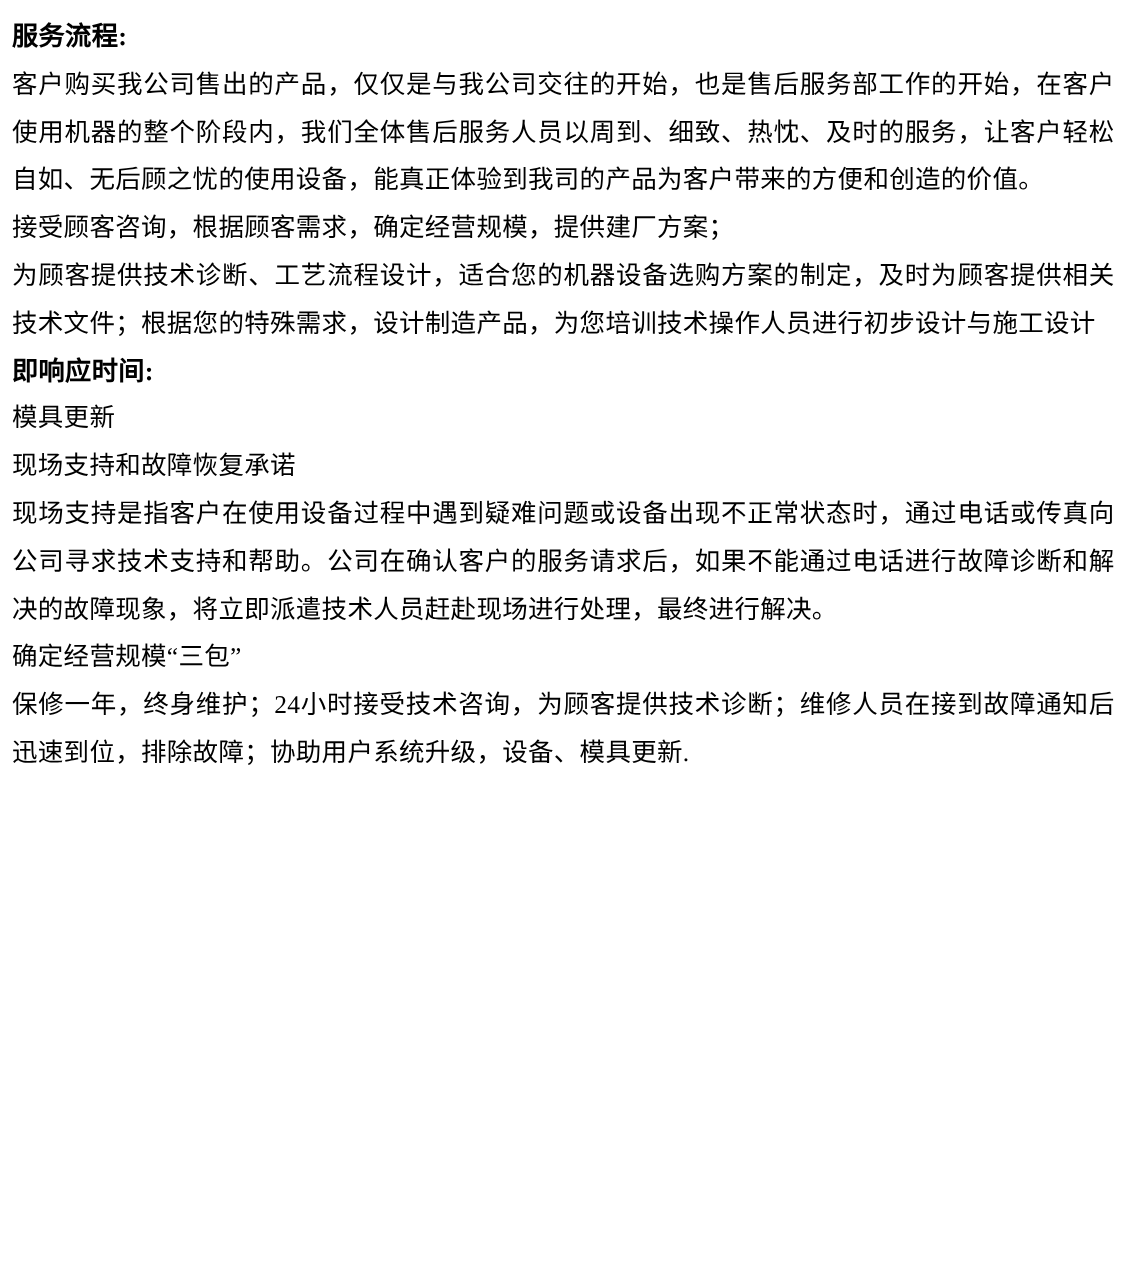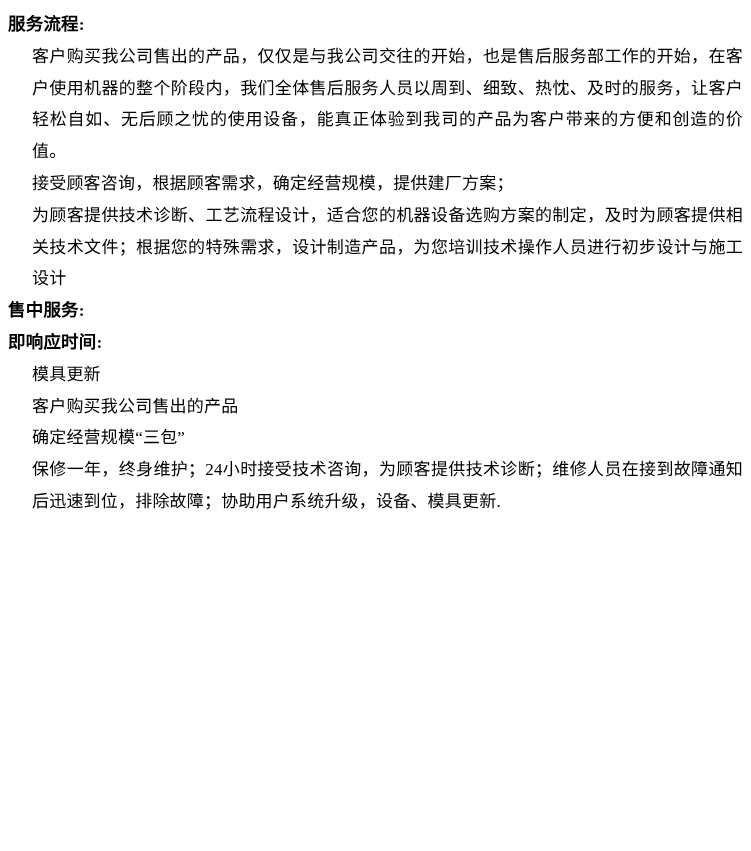--- a/index.html
+++ b/index.html
@@ -25,35 +25,34 @@
   }
   .heading {
     font-size: 17.5px;
     font-weight: 700;
     line-height: 31.8px;
     text-align: center;
     font-family: "Liberation Serif", "DejaVu Serif", serif;
   }
   .para {
     line-height: 31.8px;
-    margin-left: 24px;
   }
 </style>
 </head>
 <body>
 
 <div class="doc">
 
   <h2 class="heading">服务流程:</h2>
   <p class="para">客户购买我公司售出的产品，仅仅是与我公司交往的开始，也是售后服务部工作的开始，在客户使用机器的整个阶段内，我们全体售后服务人员以周到、细致、热忱、及时的服务，让客户轻松自如、无后顾之忧的使用设备，能真正体验到我司的产品为客户带来的方便和创造的价值。</p>
 
   <p class="para">接受顾客咨询，根据顾客需求，确定经营规模，提供建厂方案；</p>
   <p class="para">为顾客提供技术诊断、工艺流程设计，适合您的机器设备选购方案的制定，及时为顾客提供相关技术文件；根据您的特殊需求，设计制造产品，为您培训技术操作人员进行初步设计与施工设计</p>
 
-  <h2 class="heading">售中服务:</h2>
 
   <h2 class="heading">即响应时间:</h2>
   <p class="para">模具更新</p>
-  <p class="para">客户购买我公司售出的产品</p>
+  <p class="para">现场支持和故障恢复承诺</p>
+  <p class="para">现场支持是指客户在使用设备过程中遇到疑难问题或设备出现不正常状态时，通过电话或传真向公司寻求技术支持和帮助。公司在确认客户的服务请求后，如果不能通过电话进行故障诊断和解决的故障现象，将立即派遣技术人员赶赴现场进行处理，最终进行解决。</p>
   <p class="para">确定经营规模“三包”</p>
   <p class="para">保修一年，终身维护；24小时接受技术咨询，为顾客提供技术诊断；维修人员在接到故障通知后迅速到位，排除故障；协助用户系统升级，设备、模具更新.</p>
 
 </div>
 
 </body></html>

